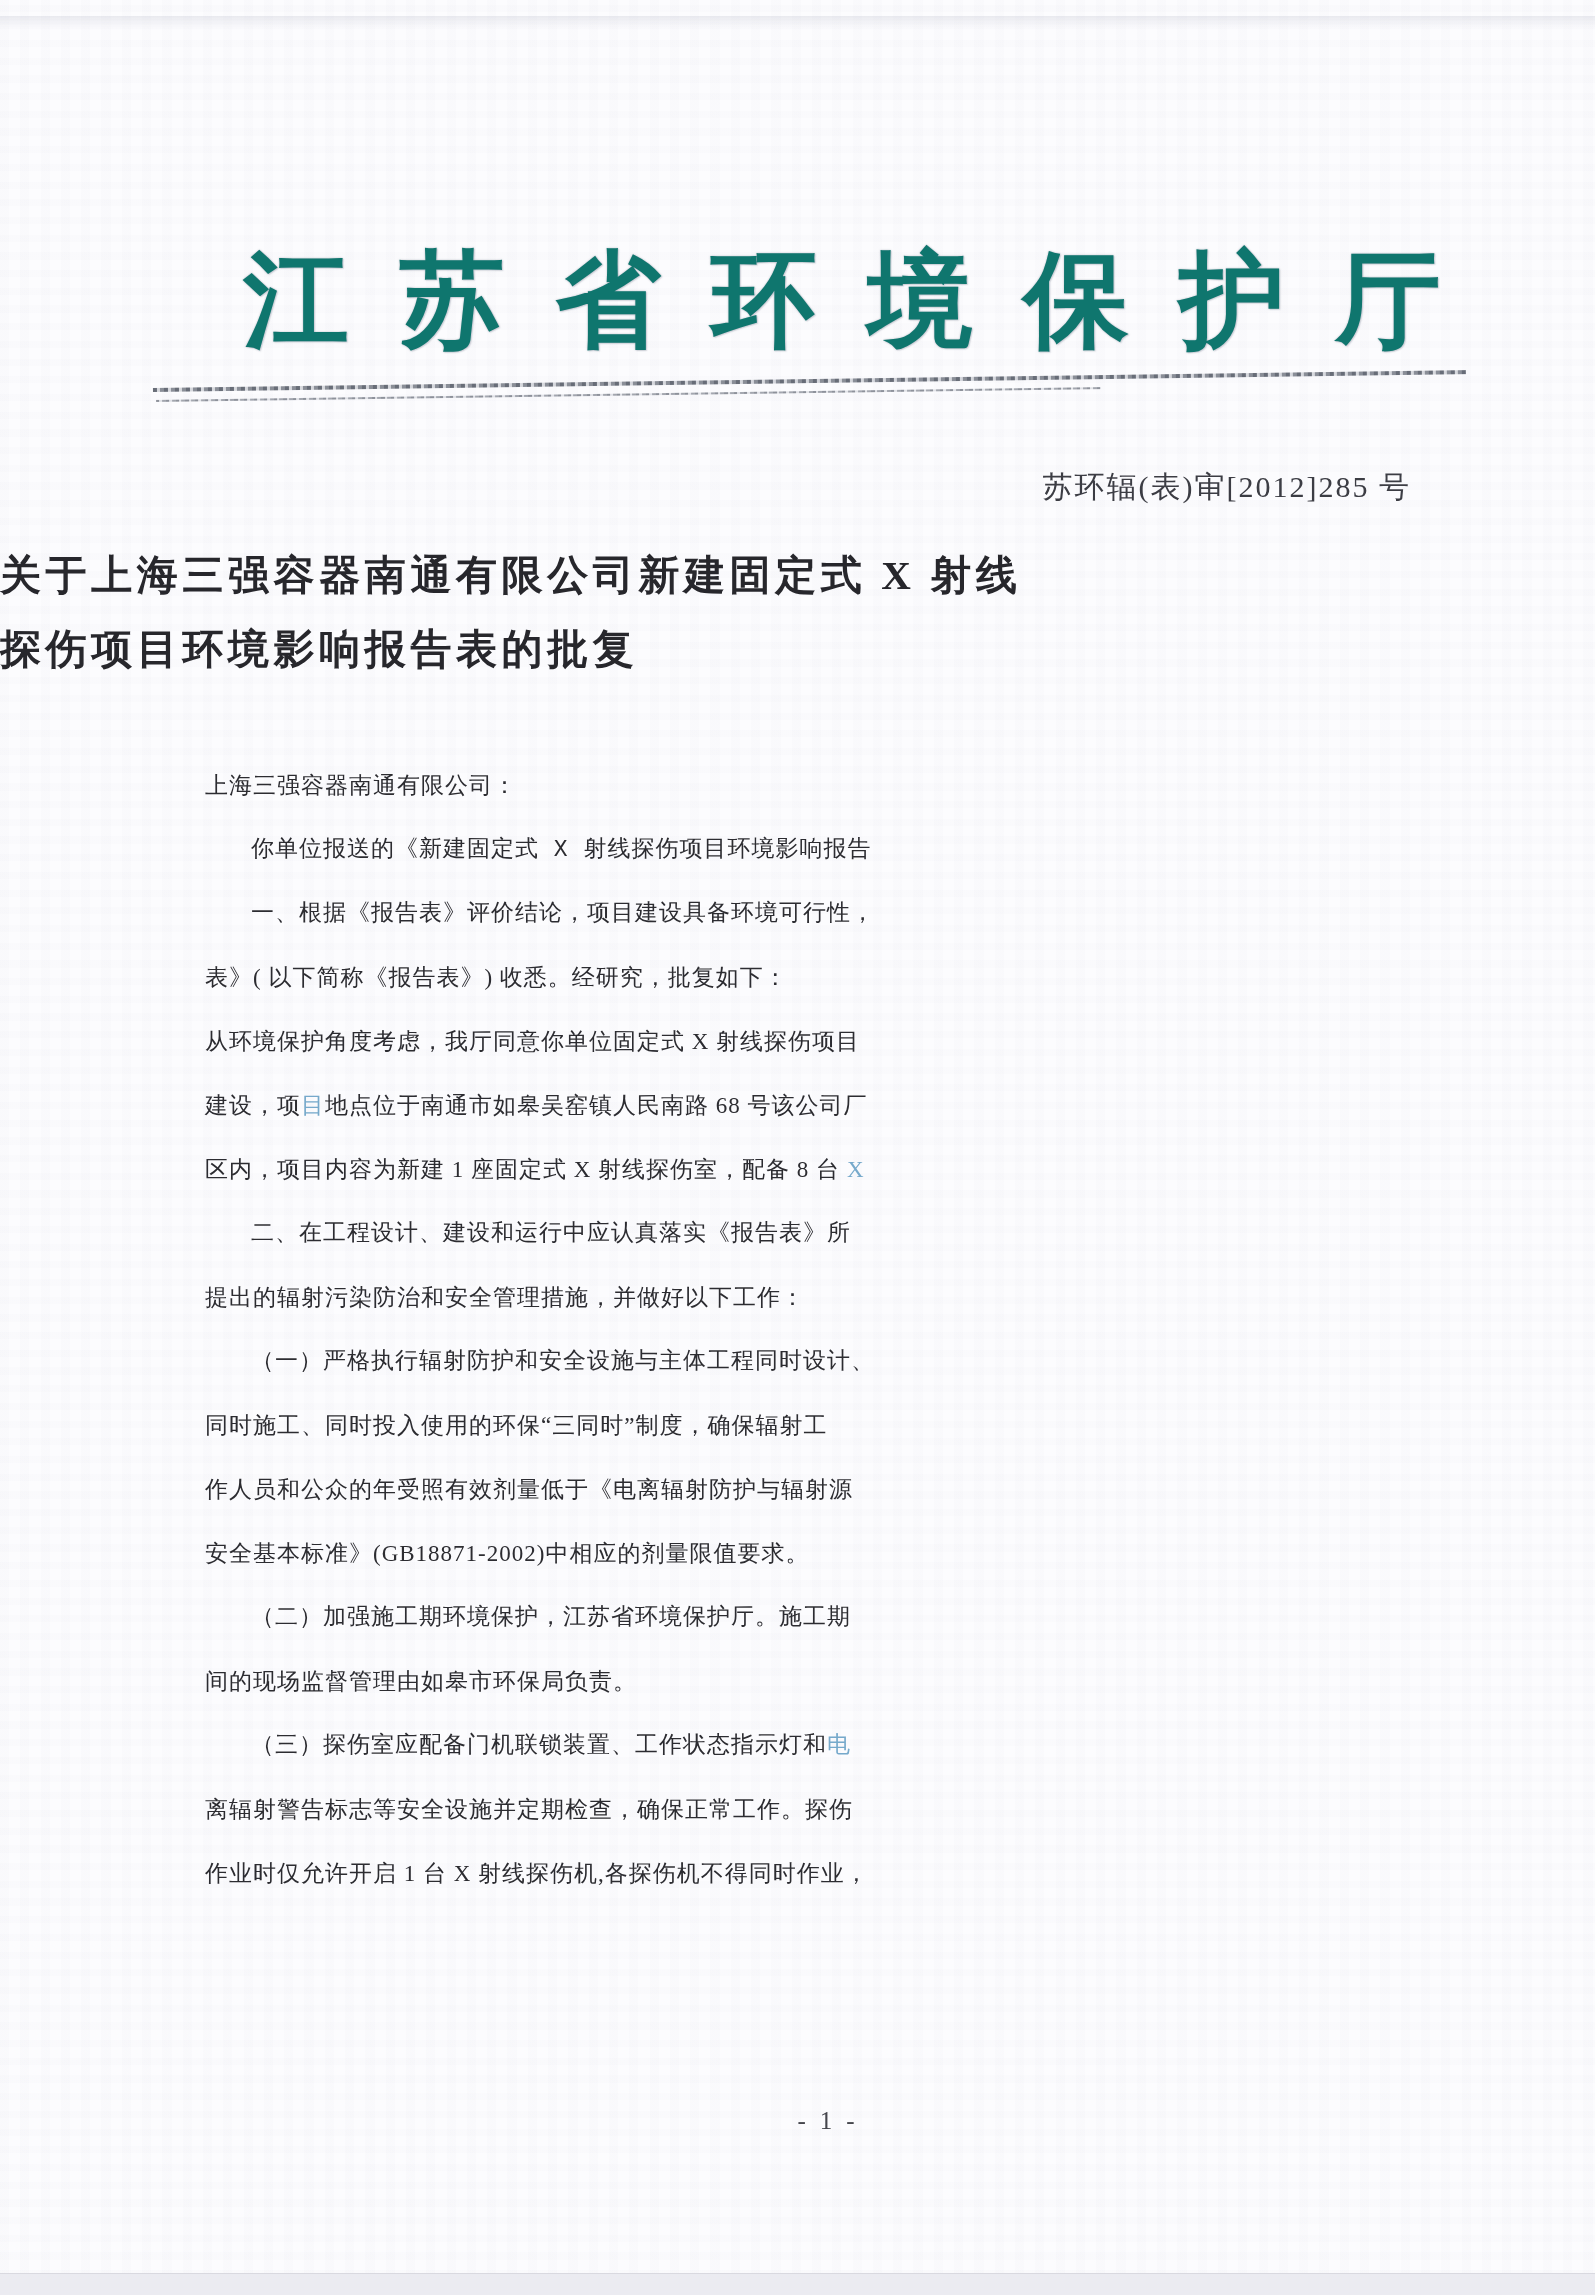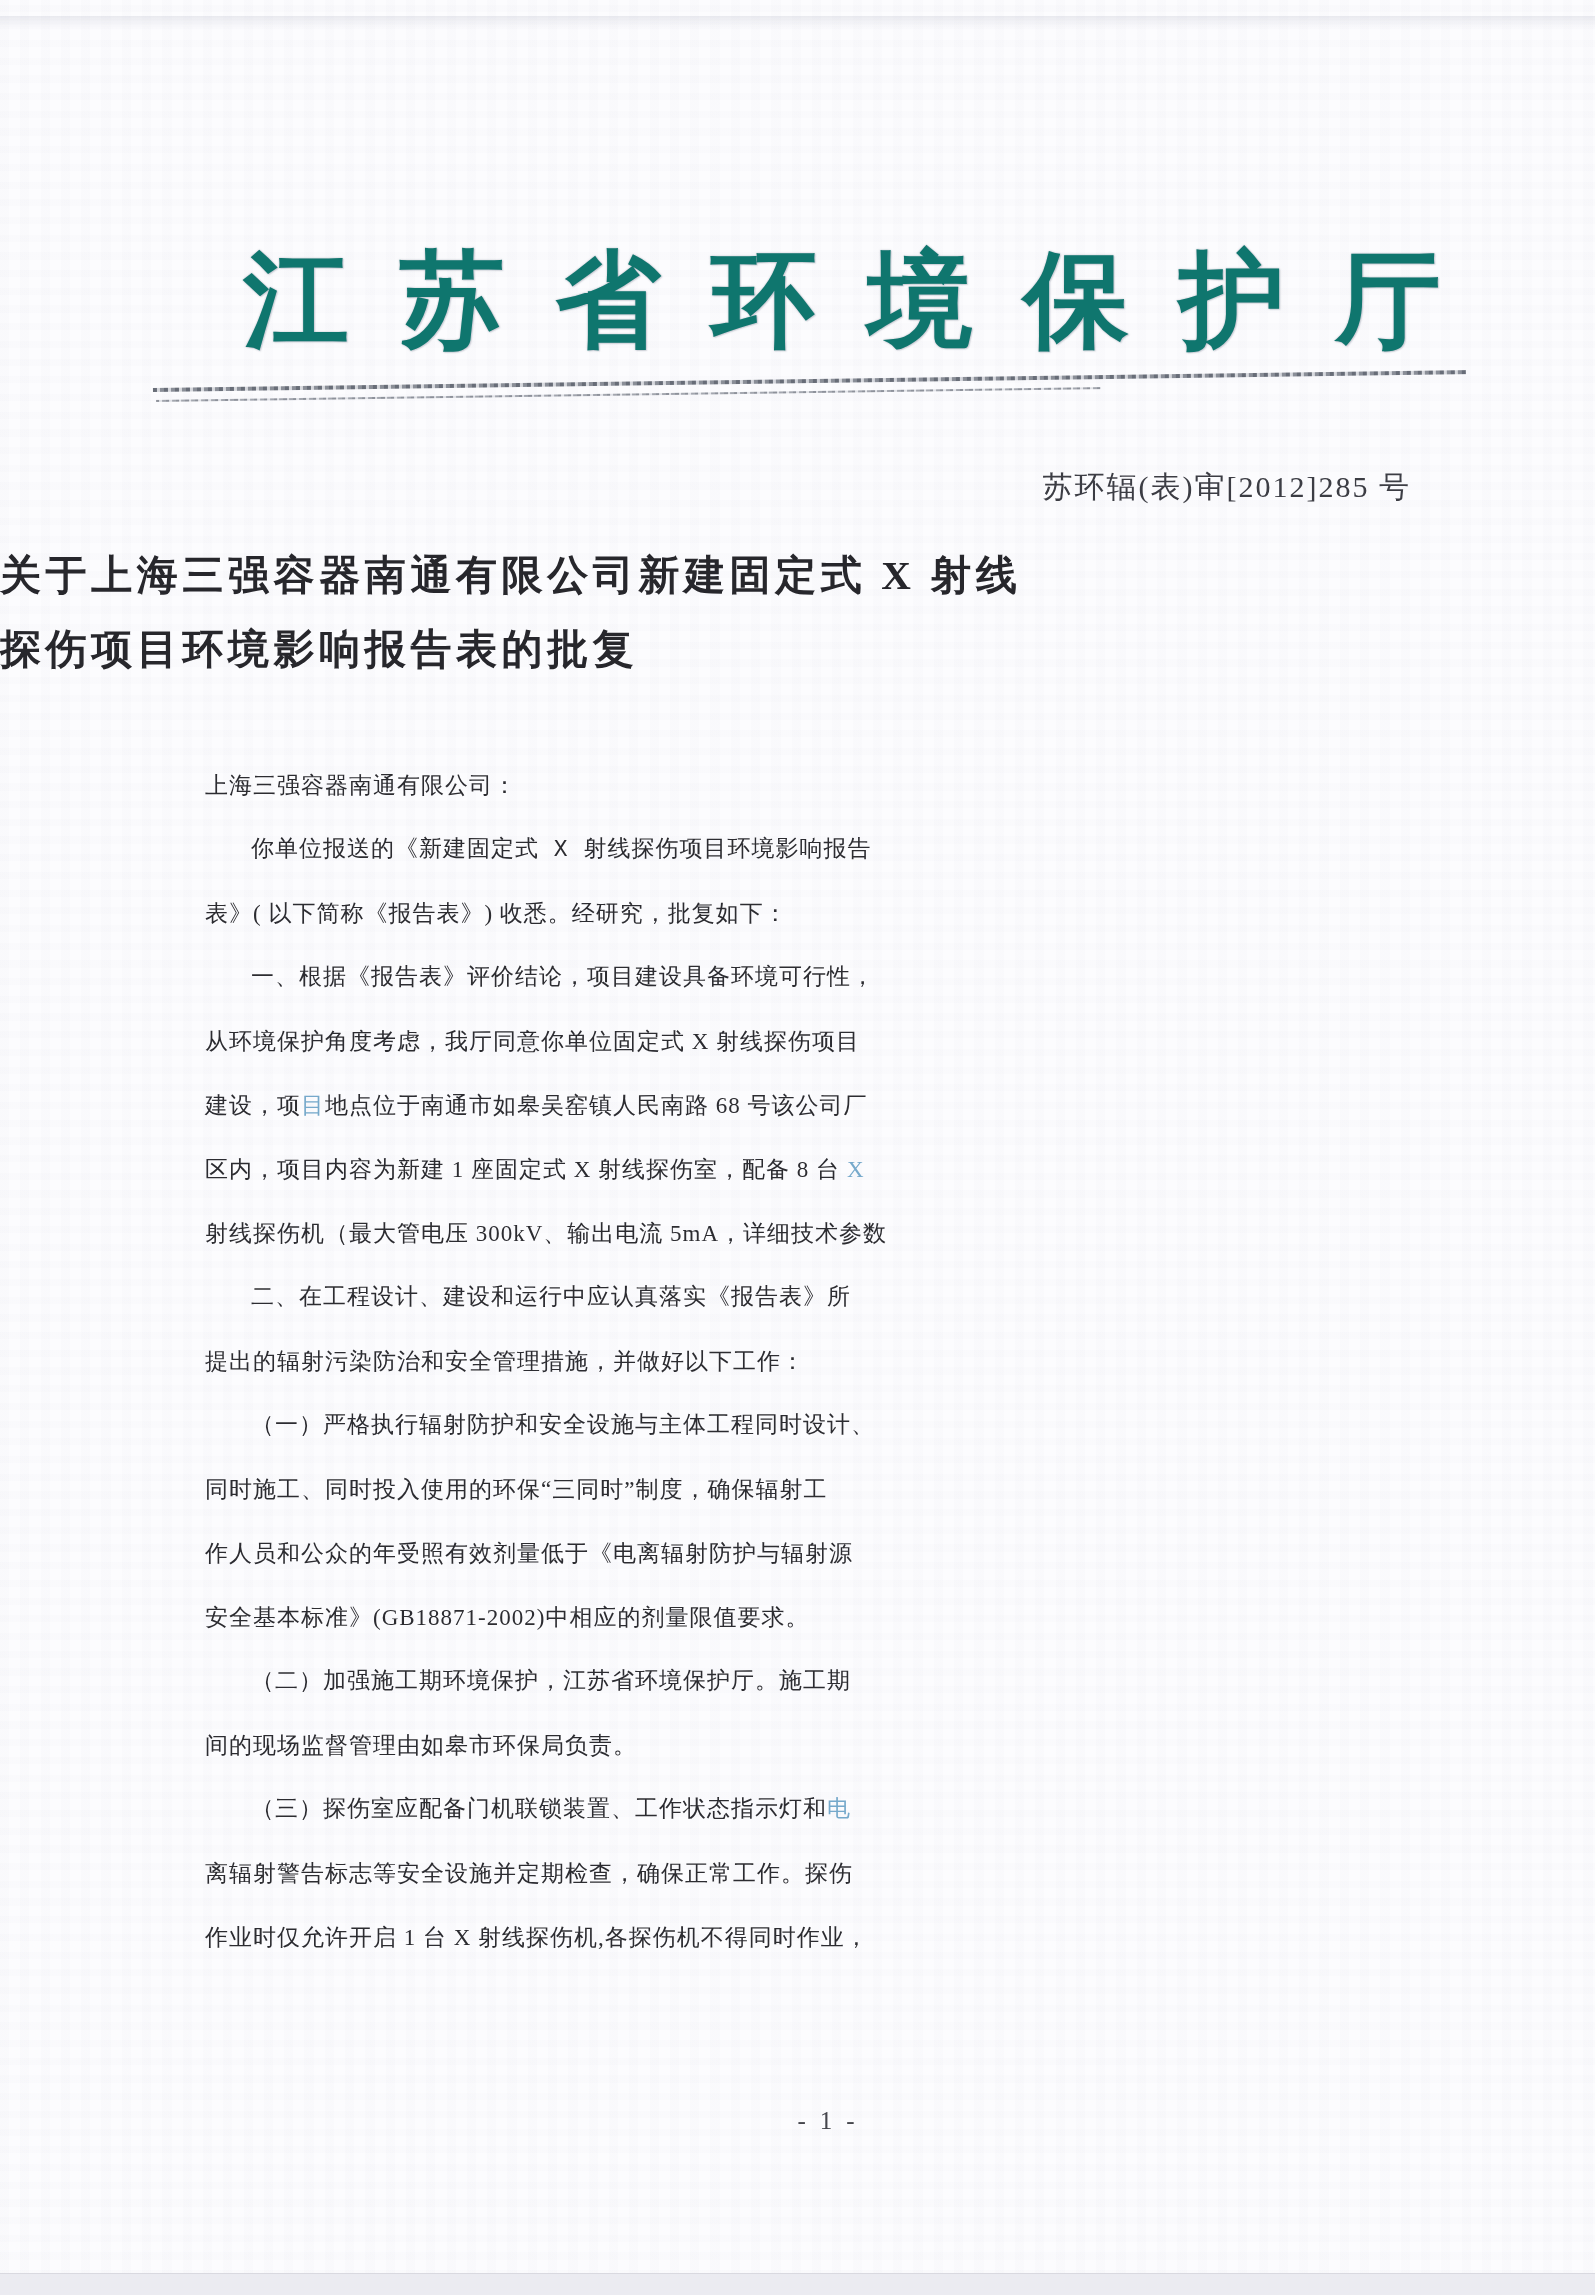--- a/index.html
+++ b/index.html
@@ -96,26 +96,25 @@
 
   <div class="doc-number">苏环辐(表)审[2012]285 号</div>
 
   <div class="doc-title line1">关于上海三强容器南通有限公司新建固定式 X 射线</div>
 
   <div class="doc-title line2">探伤项目环境影响报告表的批复</div>
 
   <div class="body-lines">
       <div class="body-line"><span>上海三强容器南通有限公司：</span></div>
       <div class="body-line indent"><span>你单位报送的《新建固定式 X 射线探伤项目环境影响报告</span></div>
+      <div class="body-line indent"><span>一、根据《报告表》评价结论，项目建设具备环境可行性，</span></div>
       <div class="body-line"><span>表》( 以下简称《报告表》) 收悉。经研究，批复如下：</span></div>
-      <div class="body-line indent"><span>一、根据《报告表》评价结论，项目建设具备环境可行性，</span></div>
       <div class="body-line"><span>从环境保护角度考虑，我厅同意你单位固定式 X 射线探伤项目</span></div>
       <div class="body-line"><span>建设，项</span><span class="blue-char">目</span><span>地点位于南通市如皋吴窑镇人民南路 68 号该公司厂</span></div>
       <div class="body-line"><span>区内，项目内容为新建 1 座固定式 X 射线探伤室，配备 8 台 </span><span class="blue-char">X</span></div>
-      <div class="body-line"><span>射线探伤机（最大管电压 300kV、输出电流 5mA，详细技术参数</span></div>
       <div class="body-line indent"><span>二、在工程设计、建设和运行中应认真落实《报告表》所</span></div>
       <div class="body-line"><span>提出的辐射污染防治和安全管理措施，并做好以下工作：</span></div>
       <div class="body-line indent"><span>（一）严格执行辐射防护和安全设施与主体工程同时设计、</span></div>
       <div class="body-line"><span>同时施工、同时投入使用的环保“三同时”制度，确保辐射工</span></div>
       <div class="body-line"><span>作人员和公众的年受照有效剂量低于《电离辐射防护与辐射源</span></div>
       <div class="body-line"><span>安全基本标准》(GB18871-2002)中相应的剂量限值要求。</span></div>
       <div class="body-line indent"><span>（二）加强施工期环境保护，江苏省环境保护厅。施工期</span></div>
       <div class="body-line"><span>间的现场监督管理由如皋市环保局负责。</span></div>
       <div class="body-line indent"><span>（三）探伤室应配备门机联锁装置、工作状态指示灯和</span><span class="blue-char">电</span></div>
       <div class="body-line"><span>离辐射警告标志等安全设施并定期检查，确保正常工作。探伤</span></div>

